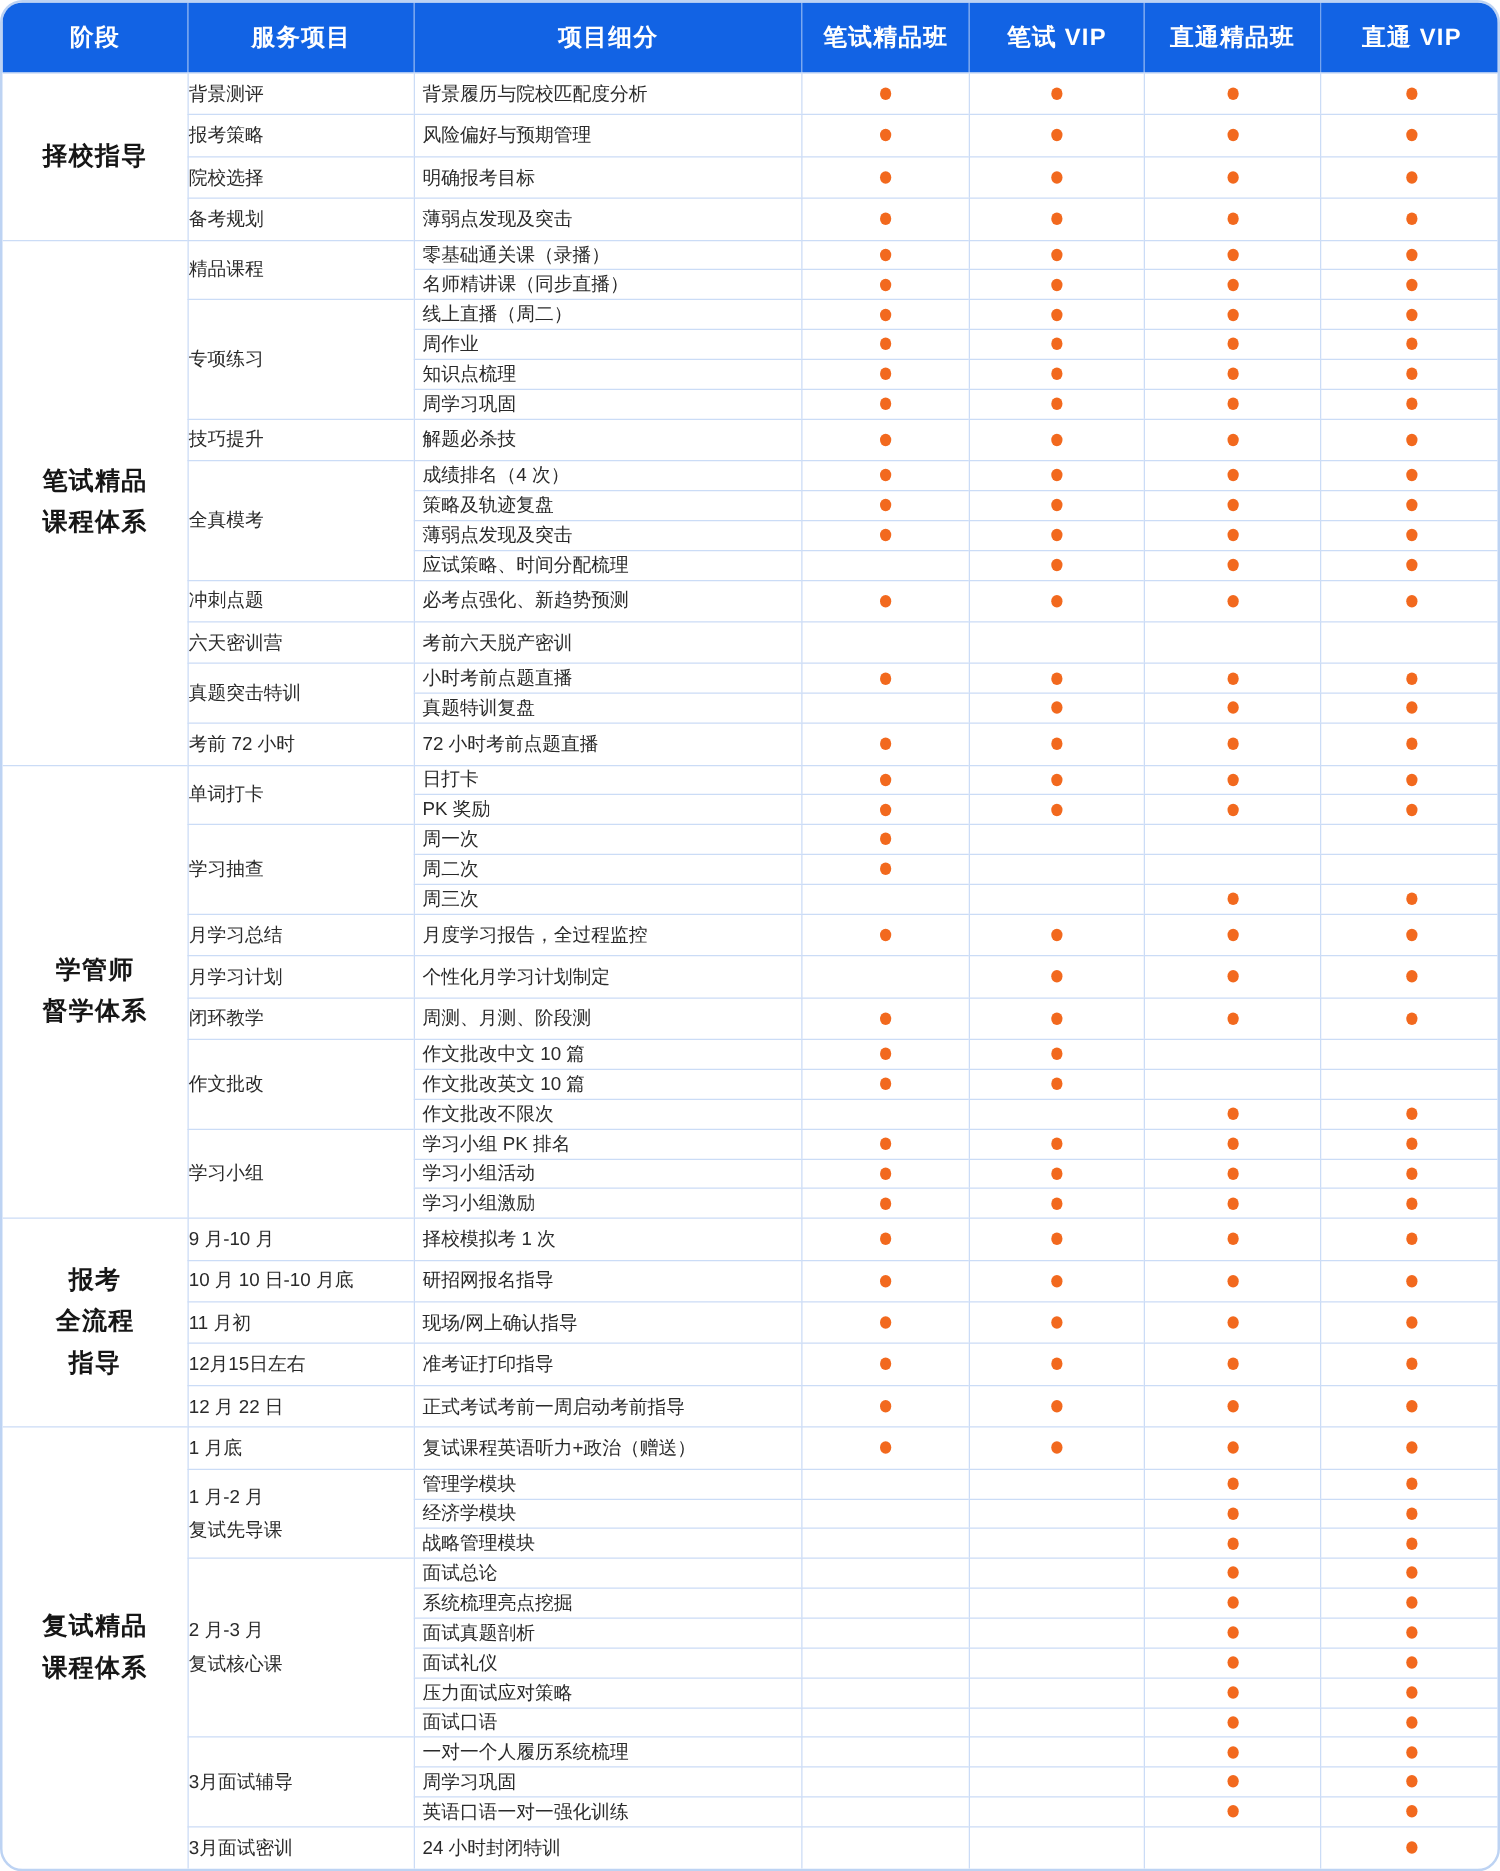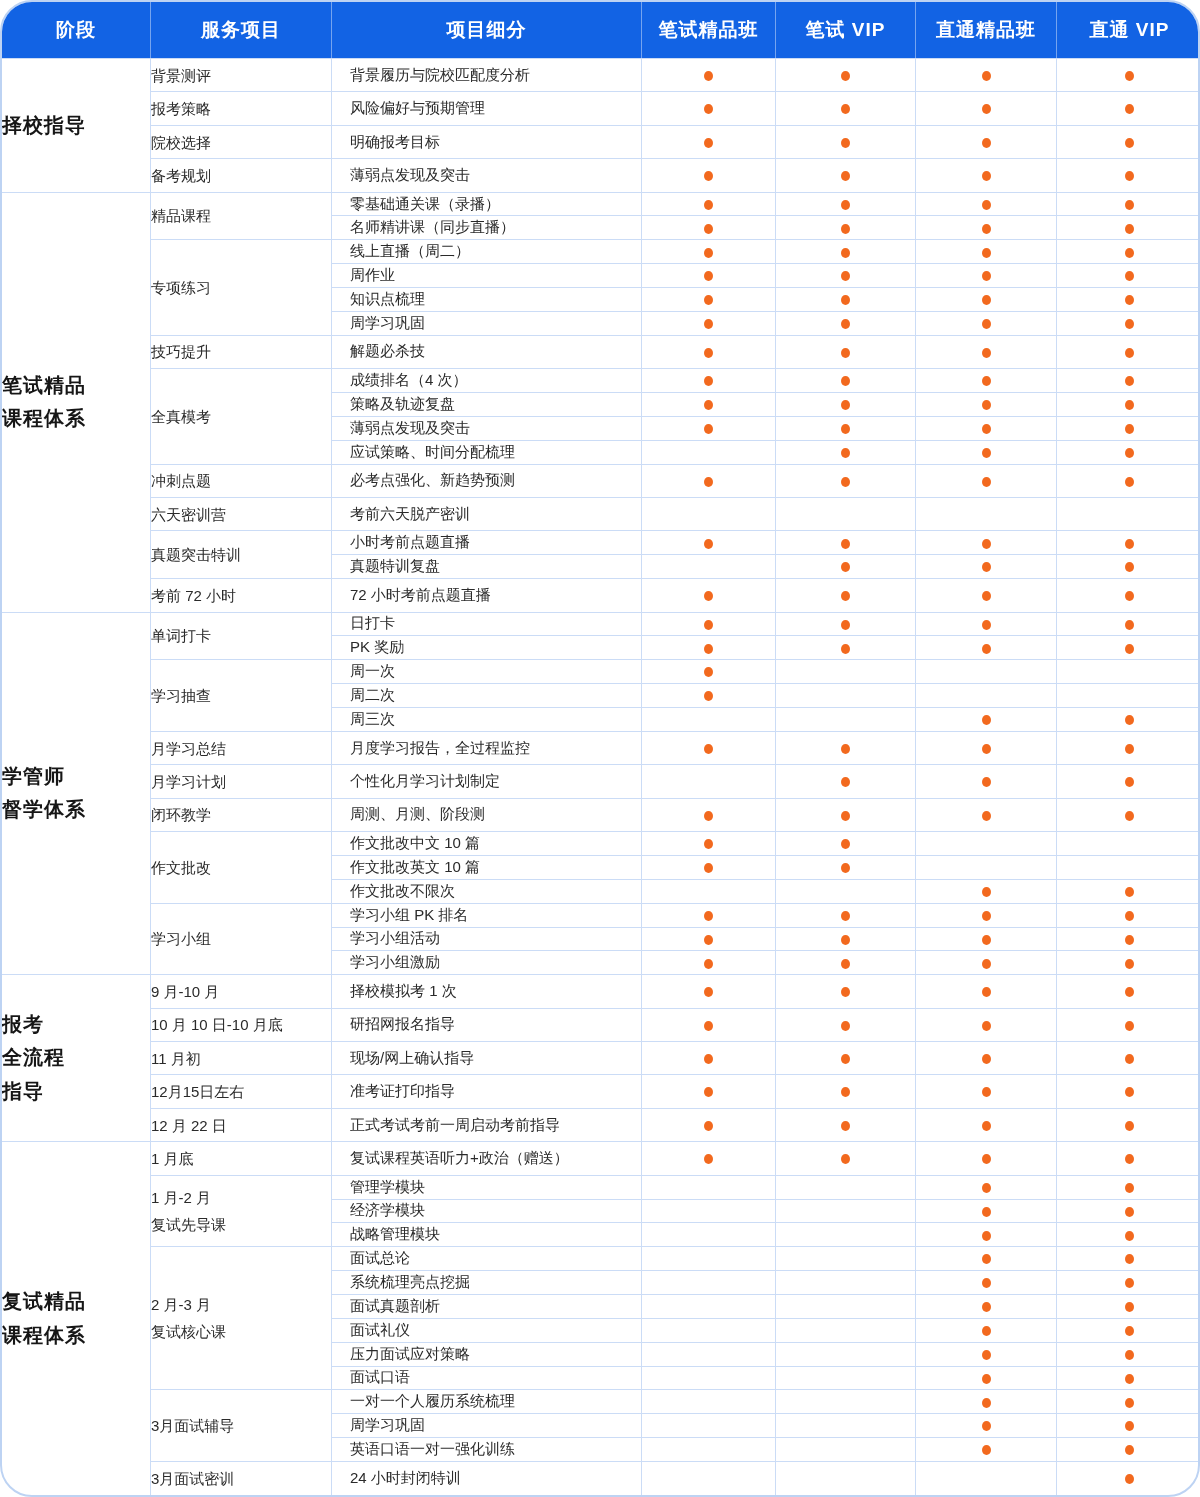--- a/index.html
+++ b/index.html
@@ -6,21 +6,21 @@
     margin: 0;
     padding: 0;
     background: #ffffff;
     font-family: "Liberation Sans", "DejaVu Sans", sans-serif;
   }
   .card {
     width: 1200px;
     height: 1497px;
     box-sizing: border-box;
     border: 2px solid var(--outer-border, #BDD3F3);
-    border-radius: 32px;
+    border-radius: 18px;
     overflow: hidden;
     background: #ffffff;
   }
   table.matrix {
     width: 100%;
     height: 100%;
     border-collapse: separate;
     border-spacing: 0;
     table-layout: fixed;
   }
@@ -36,39 +36,39 @@
   }
   thead th:first-child { border-left: none; }
   tbody td {
     border-top: 1px solid var(--grid-line, #CBDCF6);
     border-left: 1px solid var(--grid-line, #CBDCF6);
     padding: 0;
     vertical-align: middle;
   }
   td.stage-cell {
     border-left: none;
-    text-align: left;
+    text-align: center;
     font-size: 20px;
     font-weight: 700;
     color: var(--stage-text, #161616);
     line-height: 1.68;
     letter-spacing: 1px;
   }
   td.group-cell {
     font-size: 15px;
     font-weight: 500;
     color: var(--body-text, #2A2A2A);
     line-height: 1.8;
   }
   td.detail-cell {
     font-size: 15px;
     font-weight: 500;
     color: var(--body-text, #2A2A2A);
     text-align: left;
-    padding-left: 18px;
+    padding-left: 6px;
   }
   td.mark-cell { text-align: center; }
   .dot {
     display: inline-block;
     width: 9px;
     height: 10px;
     border-radius: 50%;
     background: var(--dot-color, #F2691E);
     vertical-align: middle;
   }

